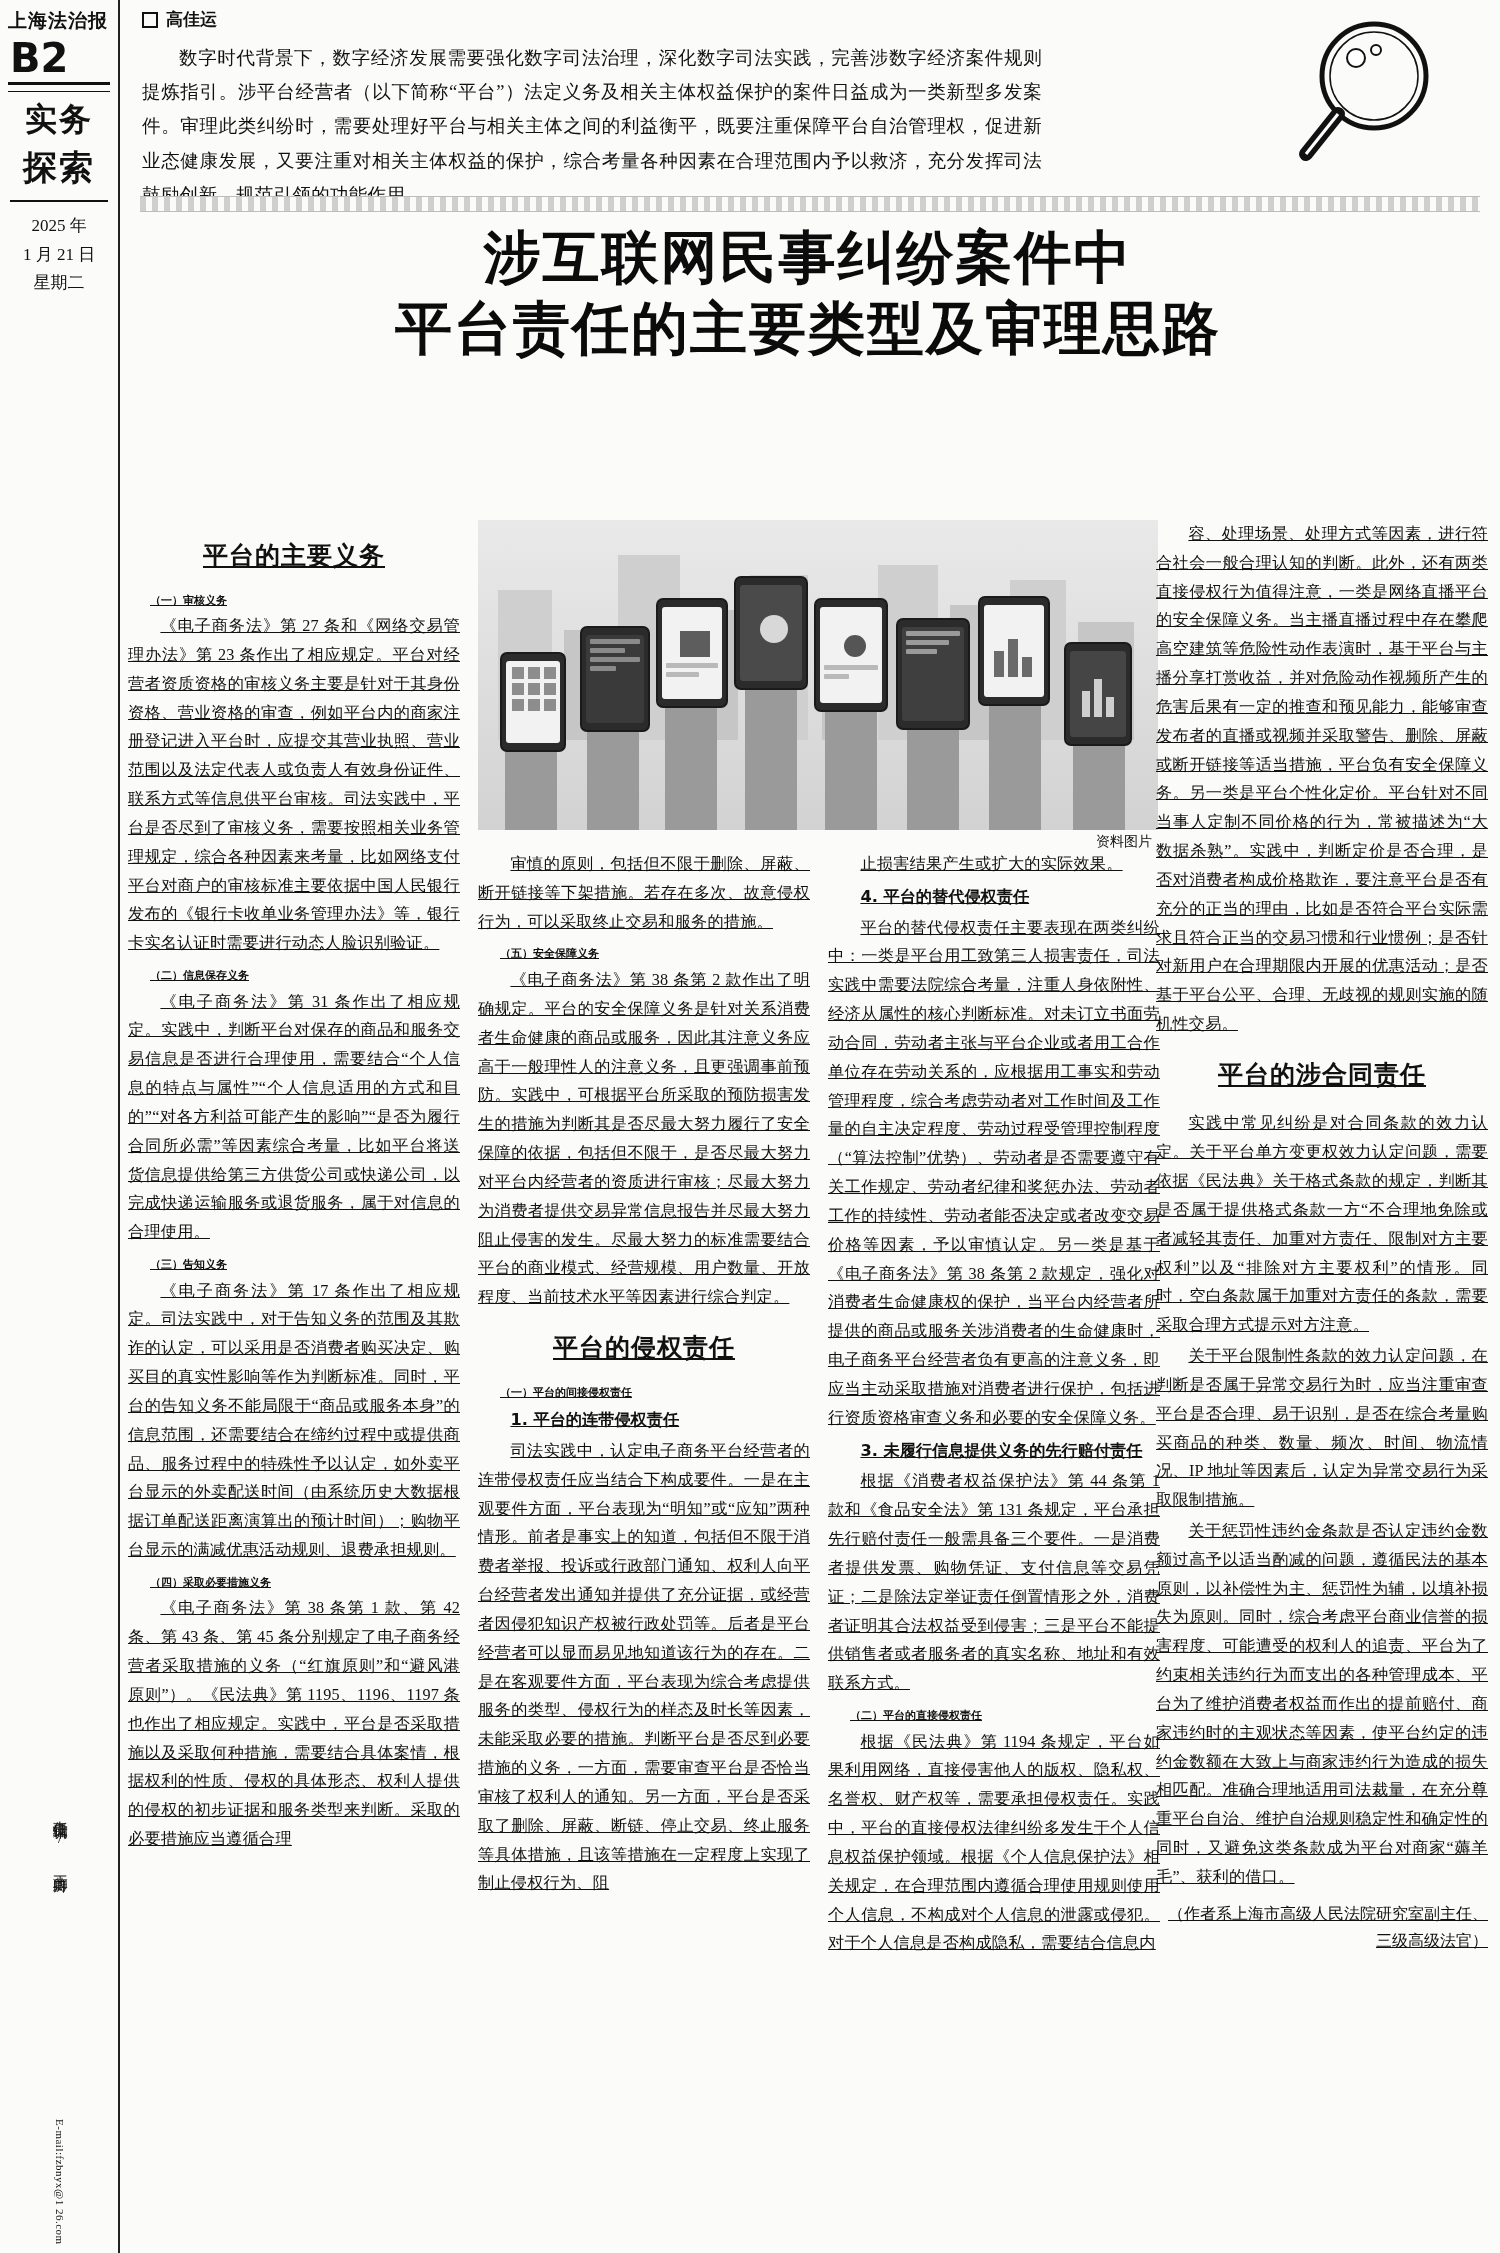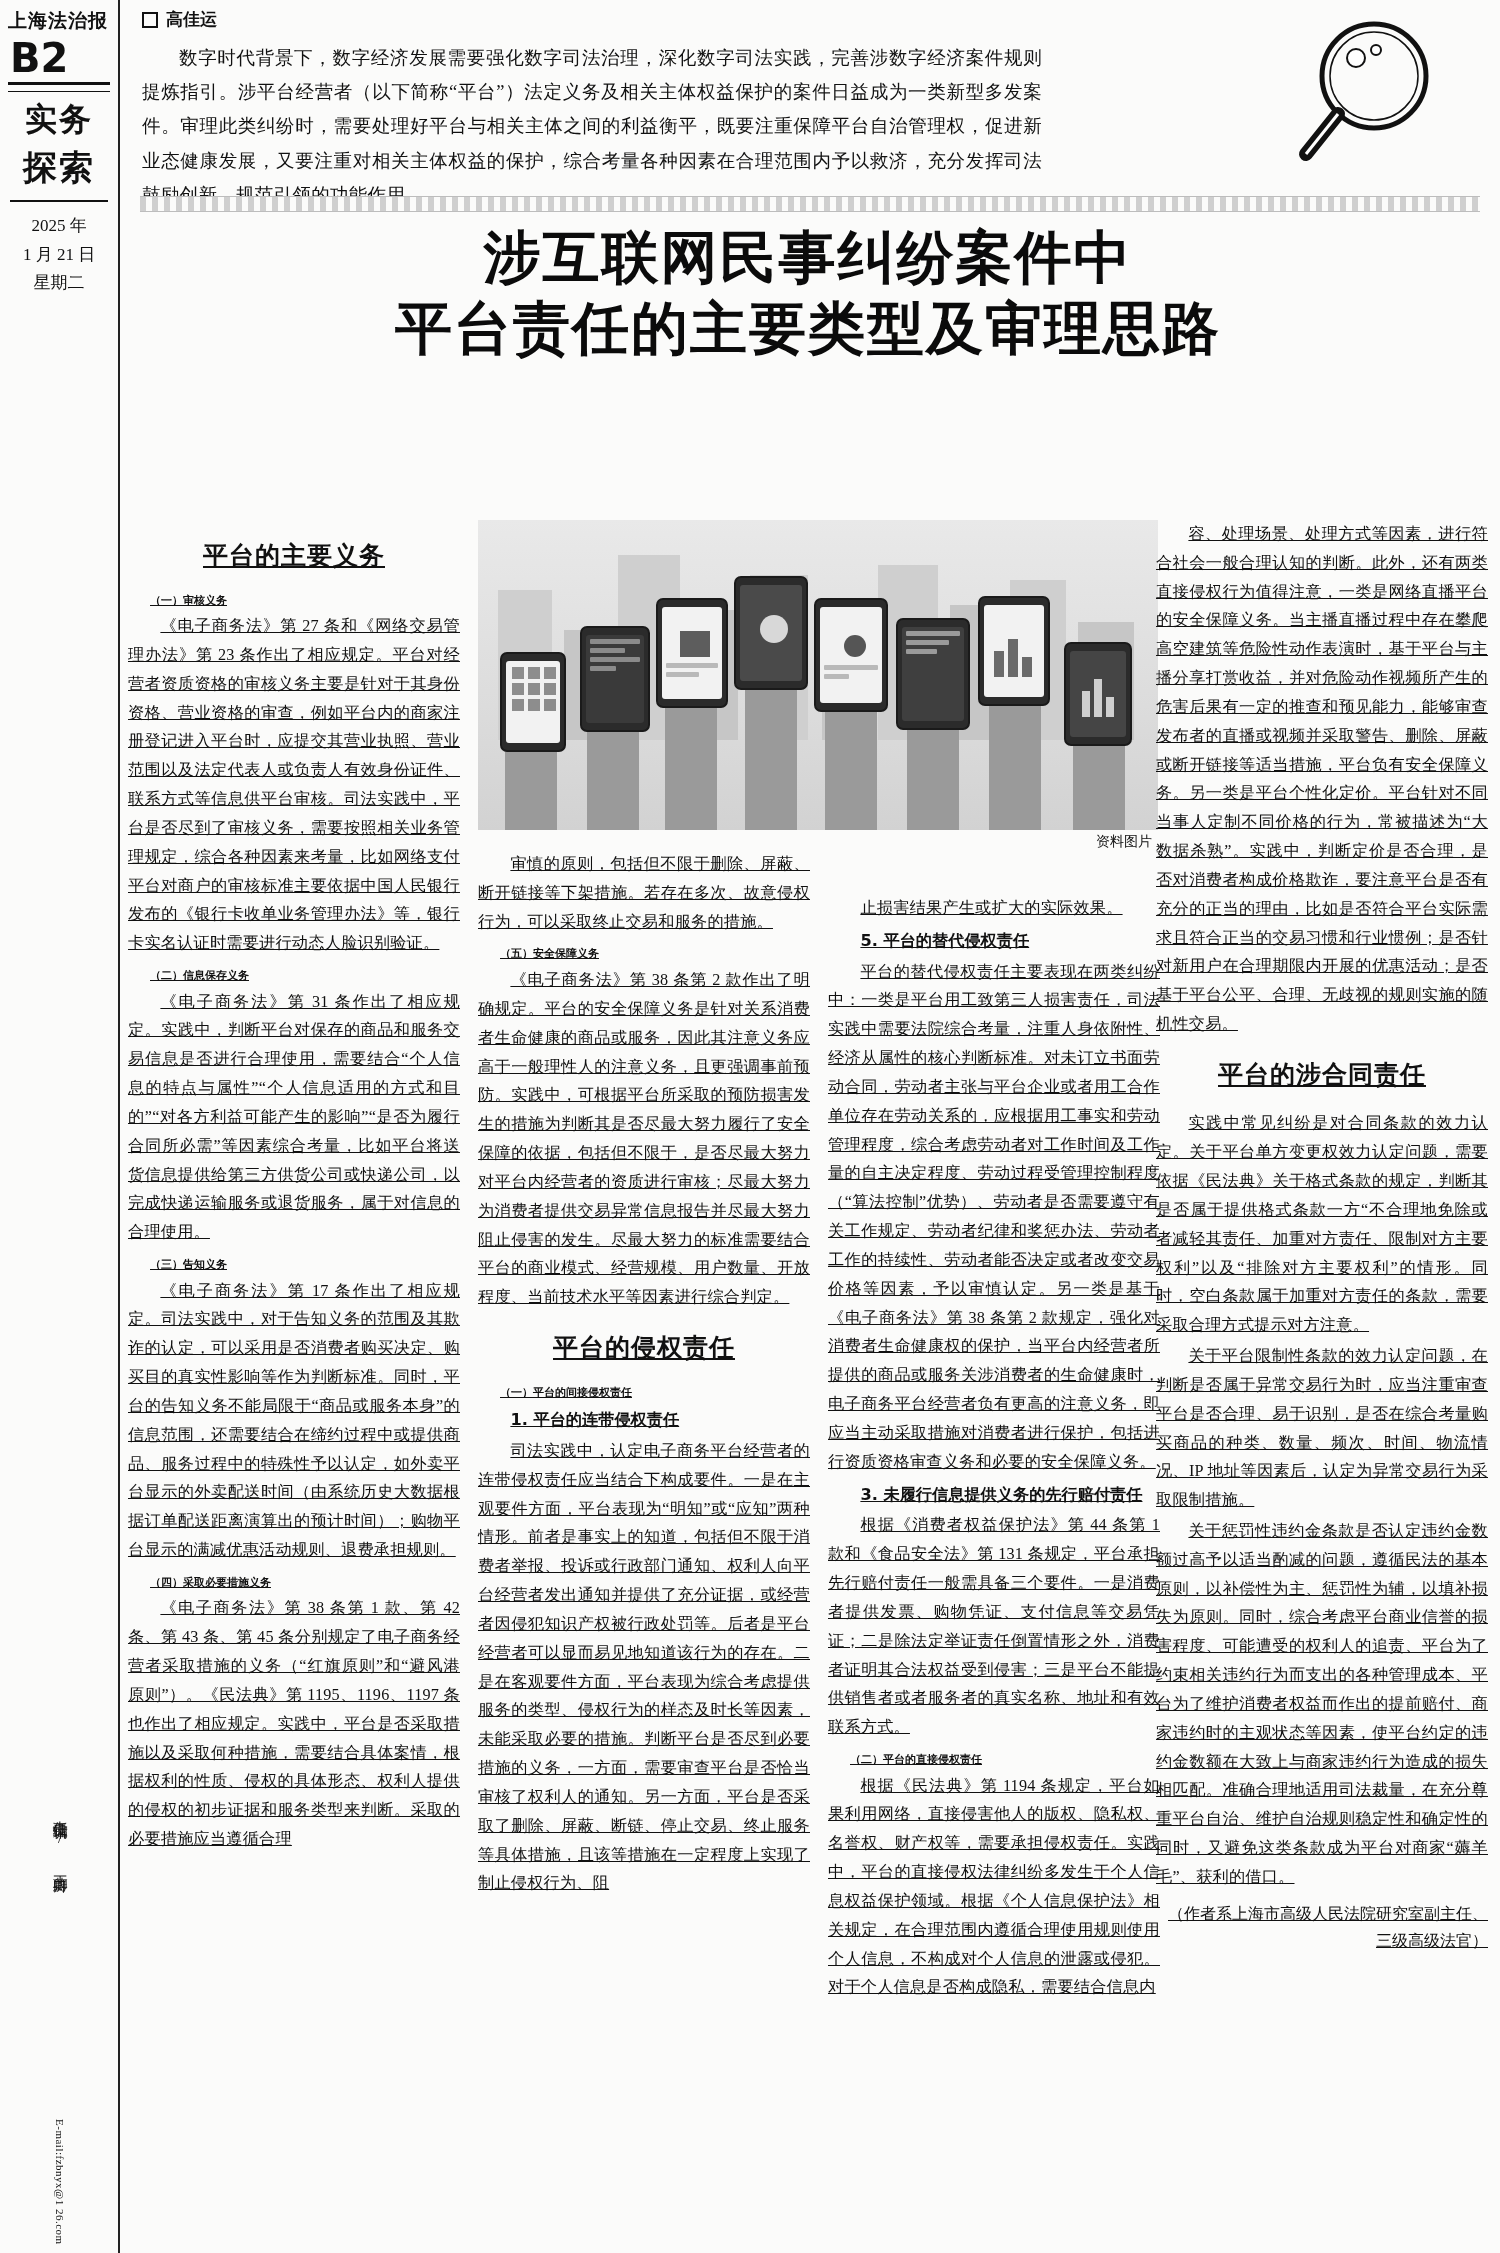--- a/index.html
+++ b/index.html
@@ -226,23 +226,23 @@
     <div class="col c2" style="top:330px;width:332px;">
       <p>审慎的原则，包括但不限于删除、屏蔽、断开链接等下架措施。若存在多次、故意侵权行为，可以采取终止交易和服务的措施。</p>
       <div class="h3">（五）安全保障义务</div>
       <p>《电子商务法》第 38 条第 2 款作出了明确规定。平台的安全保障义务是针对关系消费者生命健康的商品或服务，因此其注意义务应高于一般理性人的注意义务，且更强调事前预防。实践中，可根据平台所采取的预防损害发生的措施为判断其是否尽最大努力履行了安全保障的依据，包括但不限于，是否尽最大努力对平台内经营者的资质进行审核；尽最大努力为消费者提供交易异常信息报告并尽最大努力阻止侵害的发生。尽最大努力的标准需要结合平台的商业模式、经营规模、用户数量、开放程度、当前技术水平等因素进行综合判定。</p>
       <div class="h2">平台的侵权责任</div>
       <div class="h3">（一）平台的间接侵权责任</div>
       <div class="h4">1.  平台的连带侵权责任</div>
       <p>司法实践中，认定电子商务平台经营者的连带侵权责任应当结合下构成要件。一是在主观要件方面，平台表现为“明知”或“应知”两种情形。前者是事实上的知道，包括但不限于消费者举报、投诉或行政部门通知、权利人向平台经营者发出通知并提供了充分证据，或经营者因侵犯知识产权被行政处罚等。后者是平台经营者可以显而易见地知道该行为的存在。二是在客观要件方面，平台表现为综合考虑提供服务的类型、侵权行为的样态及时长等因素，未能采取必要的措施。判断平台是否尽到必要措施的义务，一方面，需要审查平台是否恰当审核了权利人的通知。另一方面，平台是否采取了删除、屏蔽、断链、停止交易、终止服务等具体措施，且该等措施在一定程度上实现了制止侵权行为、阻</p>
     </div>
 
-    <div class="col c3" style="top:330px;width:332px;margin-top:44px;">
+    <div class="col c3" style="top:330px;width:332px;">
       <p>止损害结果产生或扩大的实际效果。</p>
-      <div class="h4">5.  平台的替代侵权责任</div>
+      <div class="h4">4.  平台的替代侵权责任</div>
       <p>平台的替代侵权责任主要表现在两类纠纷中：一类是平台用工致第三人损害责任，司法实践中需要法院综合考量，注重人身依附性、经济从属性的核心判断标准。对未订立书面劳动合同，劳动者主张与平台企业或者用工合作单位存在劳动关系的，应根据用工事实和劳动管理程度，综合考虑劳动者对工作时间及工作量的自主决定程度、劳动过程受管理控制程度（“算法控制”优势）、劳动者是否需要遵守有关工作规定、劳动者纪律和奖惩办法、劳动者工作的持续性、劳动者能否决定或者改变交易价格等因素，予以审慎认定。另一类是基于《电子商务法》第 38 条第 2 款规定，强化对消费者生命健康权的保护，当平台内经营者所提供的商品或服务关涉消费者的生命健康时，电子商务平台经营者负有更高的注意义务，即应当主动采取措施对消费者进行保护，包括进行资质资格审查义务和必要的安全保障义务。</p>
       <div class="h4">3.  未履行信息提供义务的先行赔付责任</div>
       <p>根据《消费者权益保护法》第 44 条第 1 款和《食品安全法》第 131 条规定，平台承担先行赔付责任一般需具备三个要件。一是消费者提供发票、购物凭证、支付信息等交易凭证；二是除法定举证责任倒置情形之外，消费者证明其合法权益受到侵害；三是平台不能提供销售者或者服务者的真实名称、地址和有效联系方式。</p>
       <div class="h3">（二）平台的直接侵权责任</div>
       <p>根据《民法典》第 1194 条规定，平台如果利用网络，直接侵害他人的版权、隐私权、名誉权、财产权等，需要承担侵权责任。实践中，平台的直接侵权法律纠纷多发生于个人信息权益保护领域。根据《个人信息保护法》相关规定，在合理范围内遵循合理使用规则使用个人信息，不构成对个人信息的泄露或侵犯。对于个人信息是否构成隐私，需要结合信息内</p>
     </div>
 
     <div class="col c4" style="width:332px;">
       <p>容、处理场景、处理方式等因素，进行符合社会一般合理认知的判断。此外，还有两类直接侵权行为值得注意，一类是网络直播平台的安全保障义务。当主播直播过程中存在攀爬高空建筑等危险性动作表演时，基于平台与主播分享打赏收益，并对危险动作视频所产生的危害后果有一定的推查和预见能力，能够审查发布者的直播或视频并采取警告、删除、屏蔽或断开链接等适当措施，平台负有安全保障义务。另一类是平台个性化定价。平台针对不同当事人定制不同价格的行为，常被描述为“大数据杀熟”。实践中，判断定价是否合理，是否对消费者构成价格欺诈，要注意平台是否有充分的正当的理由，比如是否符合平台实际需求且符合正当的交易习惯和行业惯例；是否针对新用户在合理期限内开展的优惠活动；是否基于平台公平、合理、无歧视的规则实施的随机性交易。</p>
       <div class="h2">平台的涉合同责任</div>

